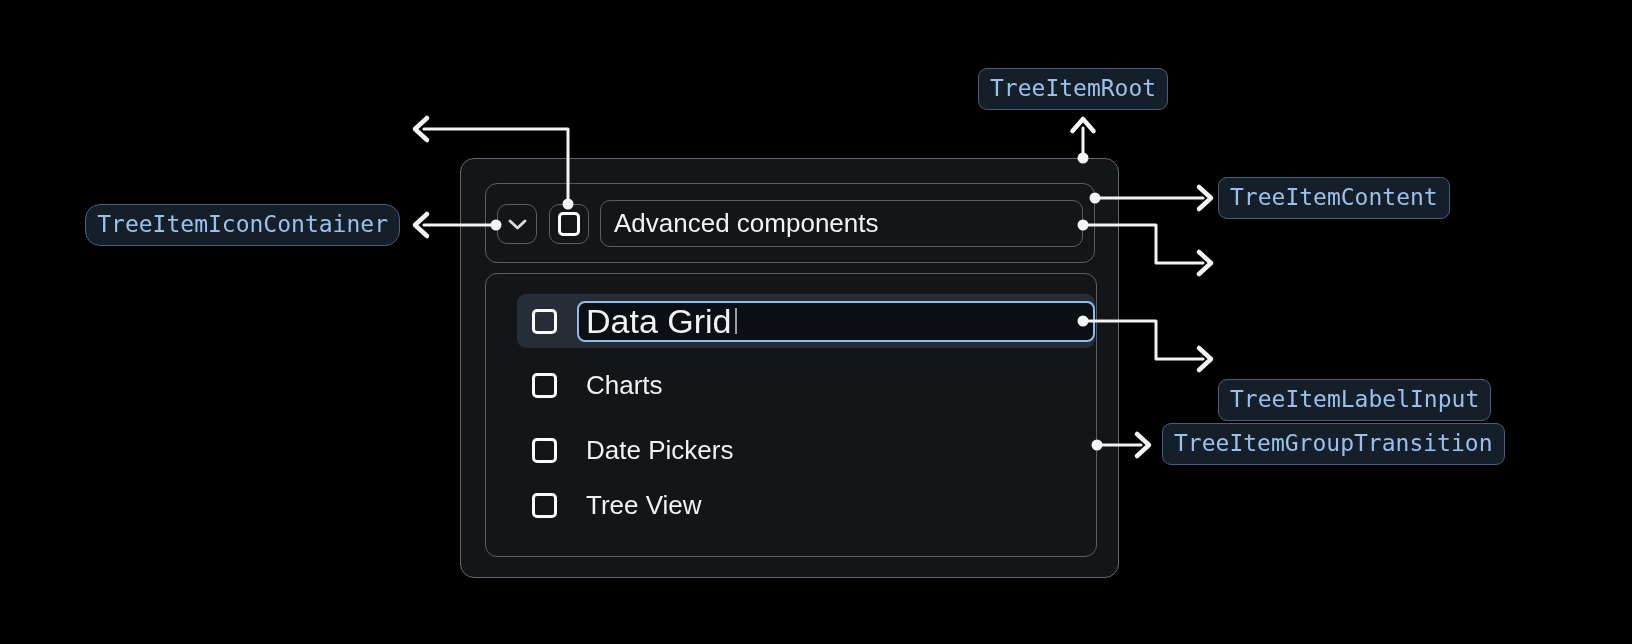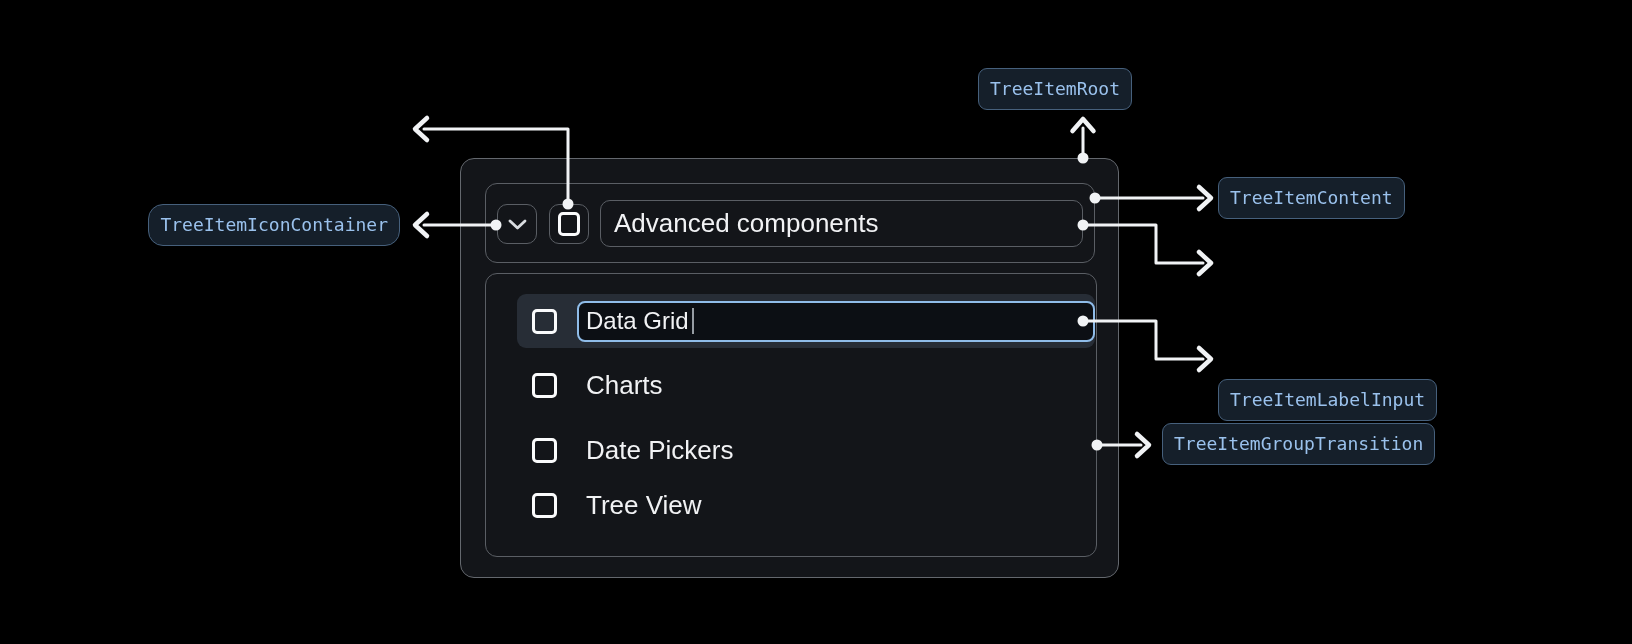--- a/index.html
+++ b/index.html
@@ -21,21 +21,21 @@
   }
   
   .badge{
     position:absolute;height:42px;box-sizing:border-box;
     line-height:39px;padding:0 11px;white-space:nowrap;
     background:var(--badge-bg);
     border:1.5px solid var(--badge-border);
     border-radius:9px;
     color:var(--badge-text);
     font-family:"DejaVu Sans Mono","Liberation Mono",monospace;
-    font-size:18px;
+    font-size:23px;
   }
   #b-checkbox{right:1229px;top:108px;}
   #b-iconcontainer{right:1232px;top:204px;border-radius:15px;}
   #b-root{left:978px;top:68px;}
   #b-content{left:1218px;top:177px;}
   #b-label{left:1218px;top:242px;}
   #b-labelinput{left:1218px;top:338px;margin-top:41px;}
   #b-grouptransition{left:1162px;top:423px;}
   
   .abs{position:absolute;box-sizing:border-box;}
@@ -70,21 +70,21 @@
     display:flex;align-items:center;padding-left:15px;gap:20px;
   }
   .row-cb{
     width:25px;height:25px;border:3px solid #fafbfc;border-radius:5px;
     box-sizing:border-box;flex:none;background:transparent;
   }
   .label-input{
     width:508px;height:37px;border:2px solid var(--accent-blue);
     border-radius:8px;background:#0c0f14;
     display:flex;align-items:center;padding-left:7px;
-    font-size:24px;color:#f1f2f4;
+    font-size:34px;color:#f1f2f4;
   }
   .caret{width:2px;height:26px;background:#969ca3;margin-left:3px;flex:none;}
   .row{
     position:absolute;left:532px;height:34px;
     display:flex;align-items:center;gap:29px;
     font-size:26px;color:#f1f2f4;
   }
   #row-charts{top:368px;}
   #row-datepickers{top:433px;}
   #row-treeview{top:488px;}

